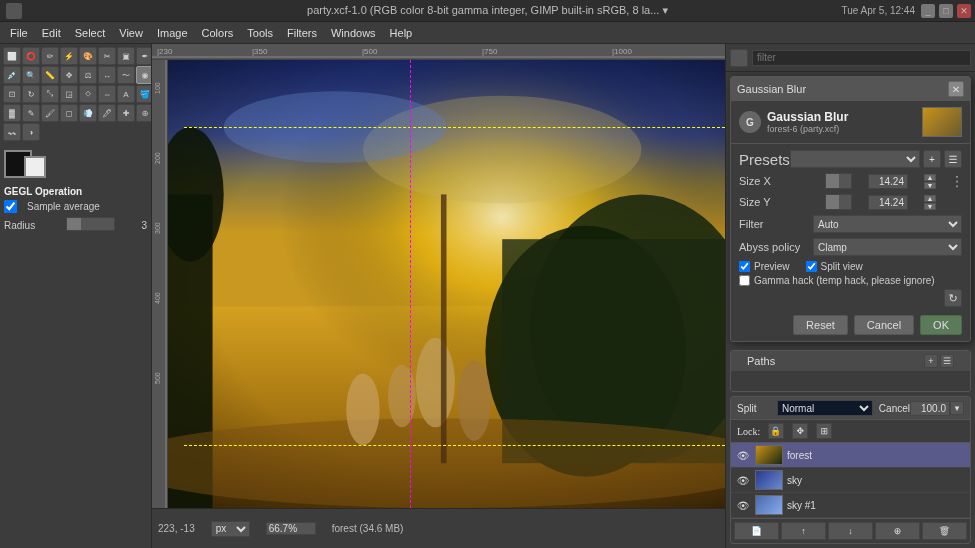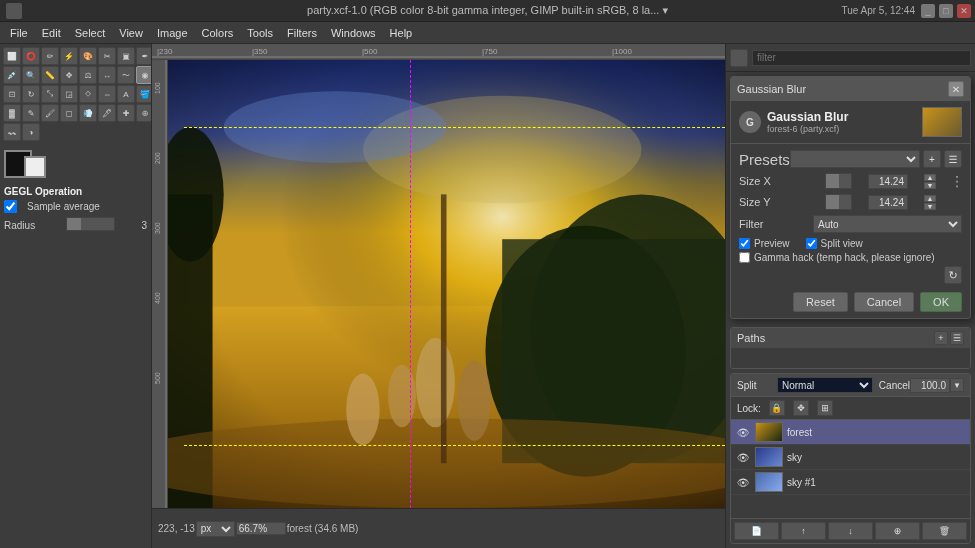--- a/index.html
+++ b/index.html
@@ -225,21 +225,21 @@
     
     #statusbar {
       height: 40px;
       background: #3c3c3c;
       border-top: 1px solid #2a2a2a;
       display: flex;
       align-items: center;
       padding: 16px 6px;
       font-size: 10px;
       color: #bbb;
-      gap: 1px;
+      gap: 16px;
     }
     #statusbar select {
       background: #555;
       color: #ddd;
       border: 1px solid #444;
       font-size: 10px;
       height: 16px;
     }
     #statusbar .zoom-val {
       width: 50px;
@@ -426,21 +426,21 @@
     
     #paths-panel {
       background: #3c3c3c;
       border: 1px solid #555;
       margin: 4px;
       border-radius: 3px;
       overflow: hidden;
     }
     #paths-header {
       background: #4a4a4a;
-      padding: 3px 6px;
+      padding: 3px 16px;
       display: flex;
       align-items: center;
       justify-content: space-between;
       font-size: 11px;
     }
 
     
     #layers-panel {
       flex: 1;
       background: #3c3c3c;
@@ -476,20 +476,21 @@
       padding: 1px 3px;
       text-align: right;
     }
     #layers-lock-row {
       display: flex;
       align-items: center;
       gap: 8px;
       padding: 3px 6px;
       border-bottom: 1px solid #555;
       font-size: 10px;
+      font-family: Liberation Serif, serif;
     }
     #layers-list {
       flex: 1;
       overflow-y: auto;
     }
     .layer-item {
       display: flex;
       align-items: center;
       padding: 2px 4px;
       border-bottom: 1px solid #444;
@@ -822,20 +823,28 @@
 
         <div class="gb-select-row">
           <span class="gb-label">Filter</span>
           <select class="gb-presets-select">
             <option>Auto</option>
             <option>IIR</option>
             <option>RLE</option>
           </select>
         </div>
 
+        <div class="gb-select-row">
+          <span class="gb-label">Abyss policy</span>
+          <select class="gb-presets-select">
+            <option>Clamp</option>
+            <option>None</option>
+            <option>Loop</option>
+          </select>
+        </div>
 
         <div style="display:flex;gap:16px;">
           <div class="gb-check-row">
             <input type="checkbox" checked="" style="">
             <span>Preview</span>
           </div>
           <div class="gb-check-row">
             <input type="checkbox" checked="" style="">
             <span>Split view</span>
           </div>

